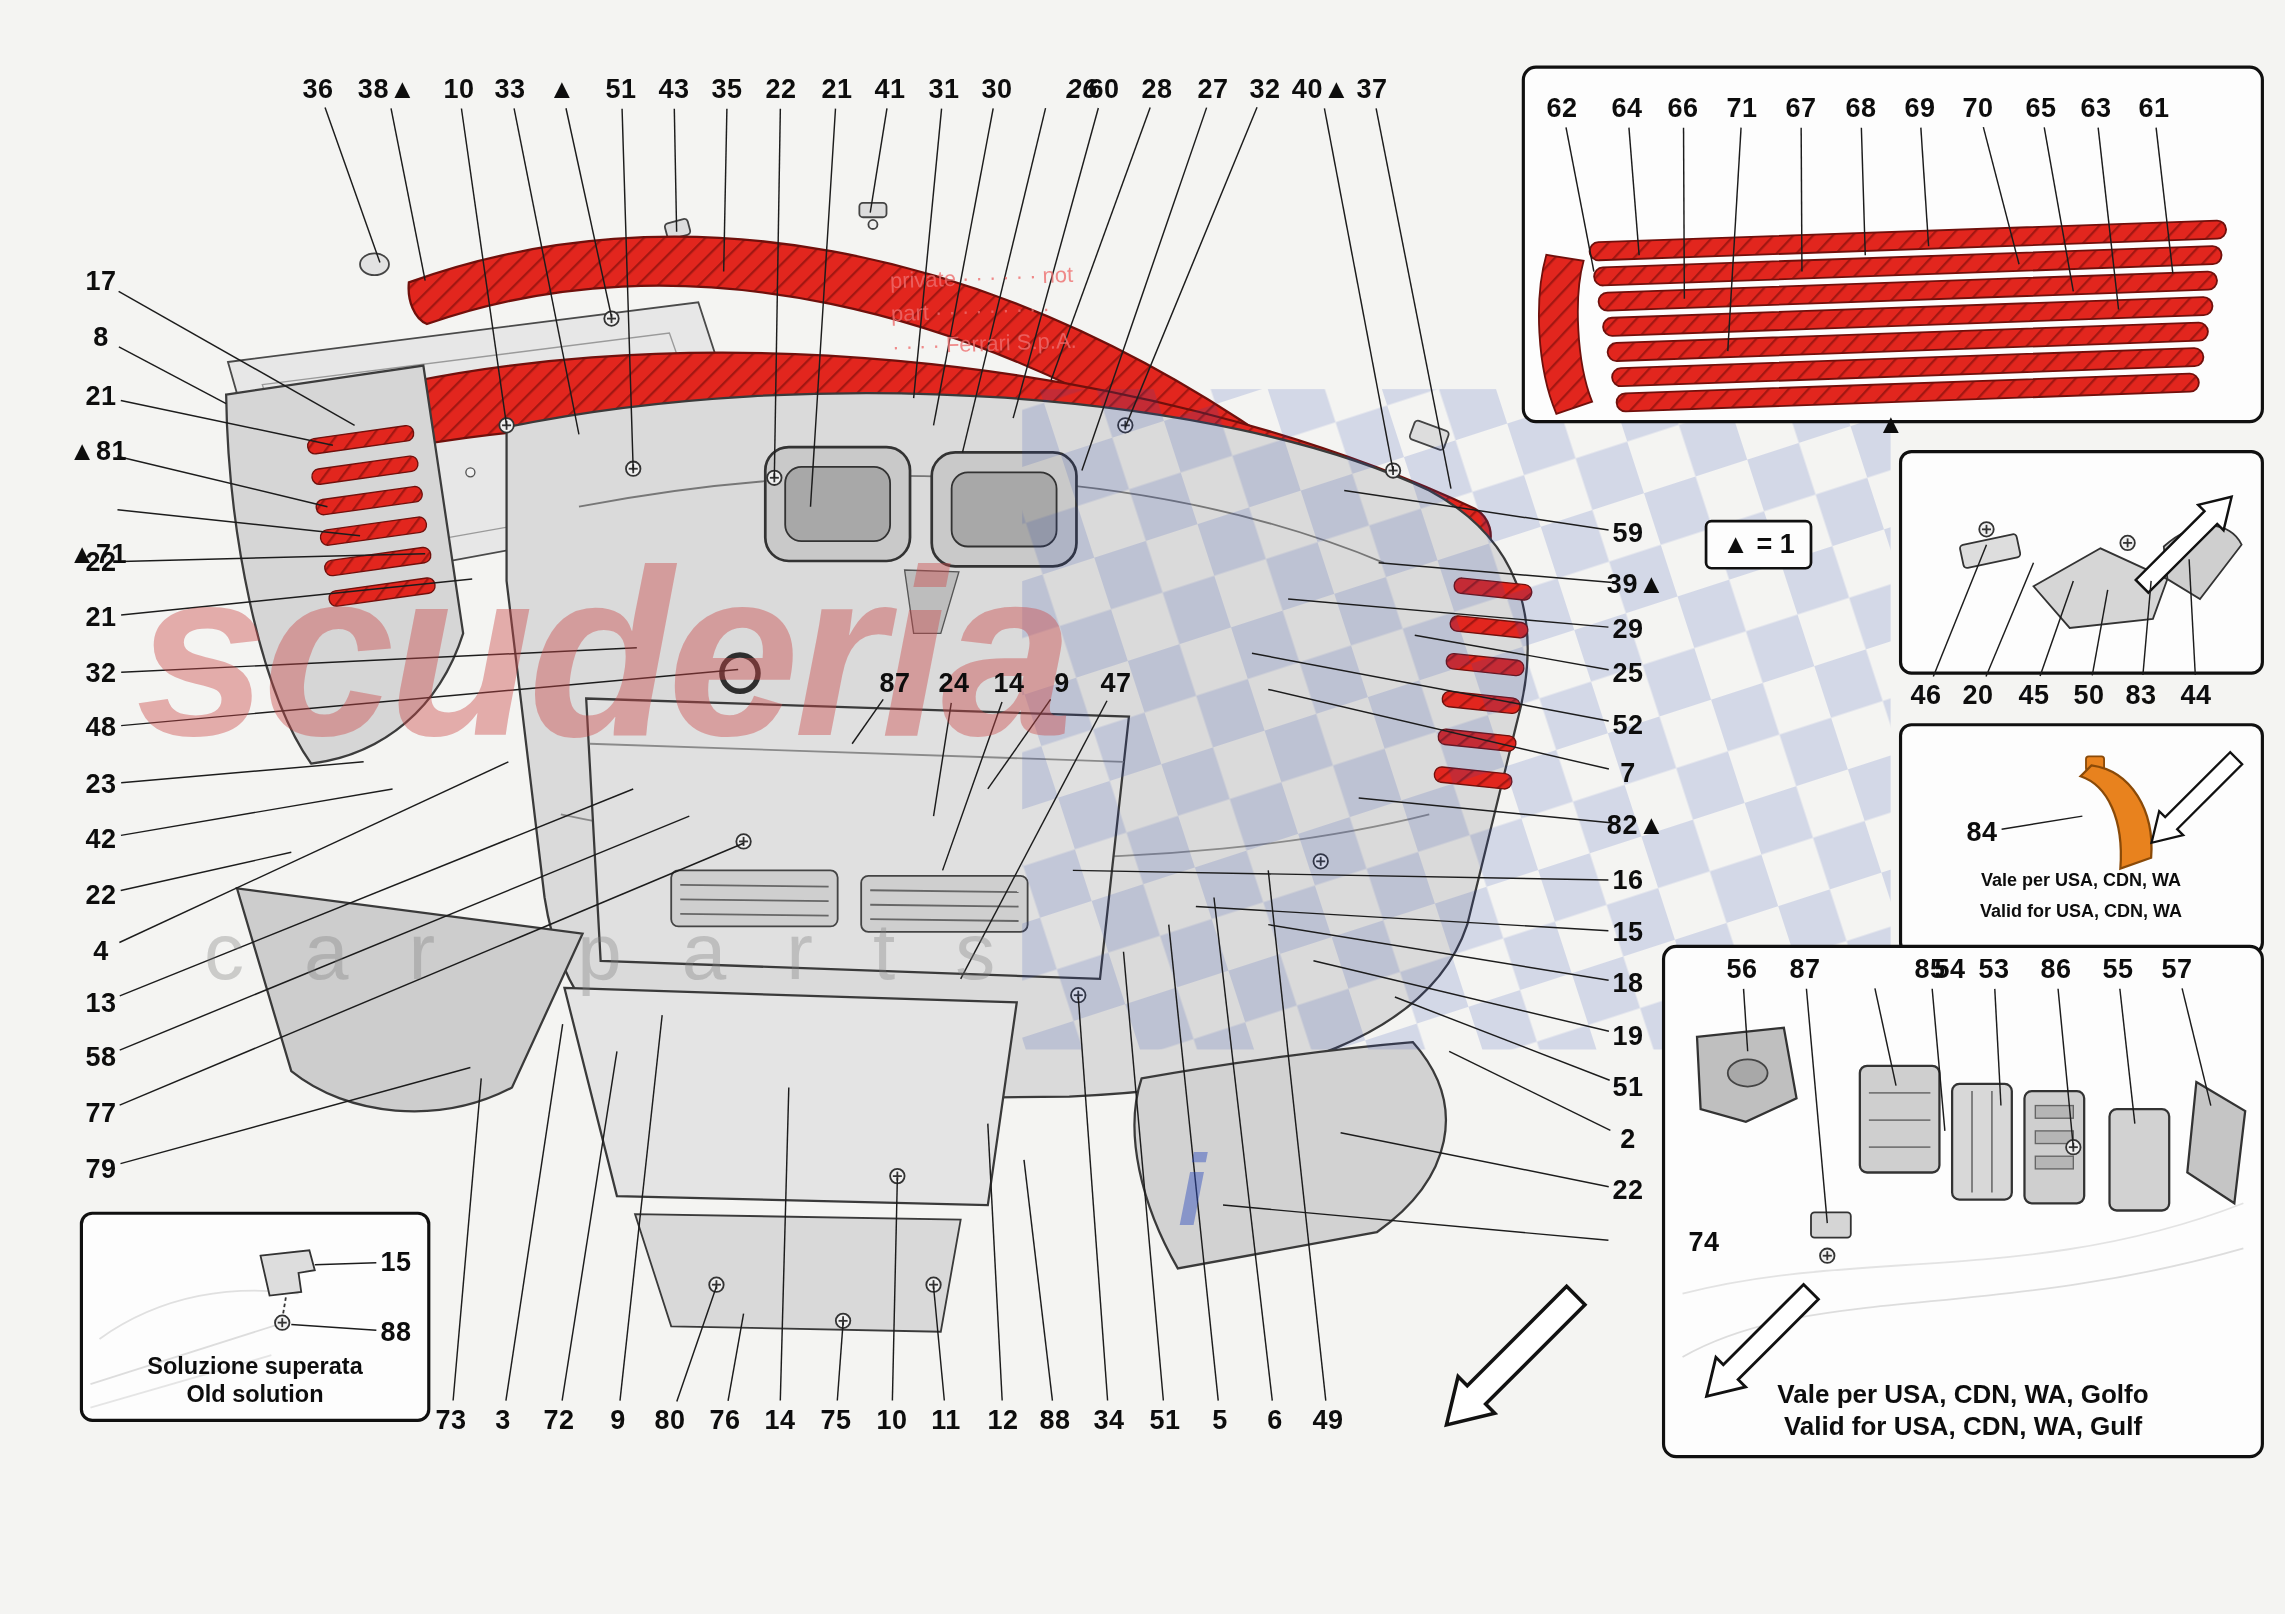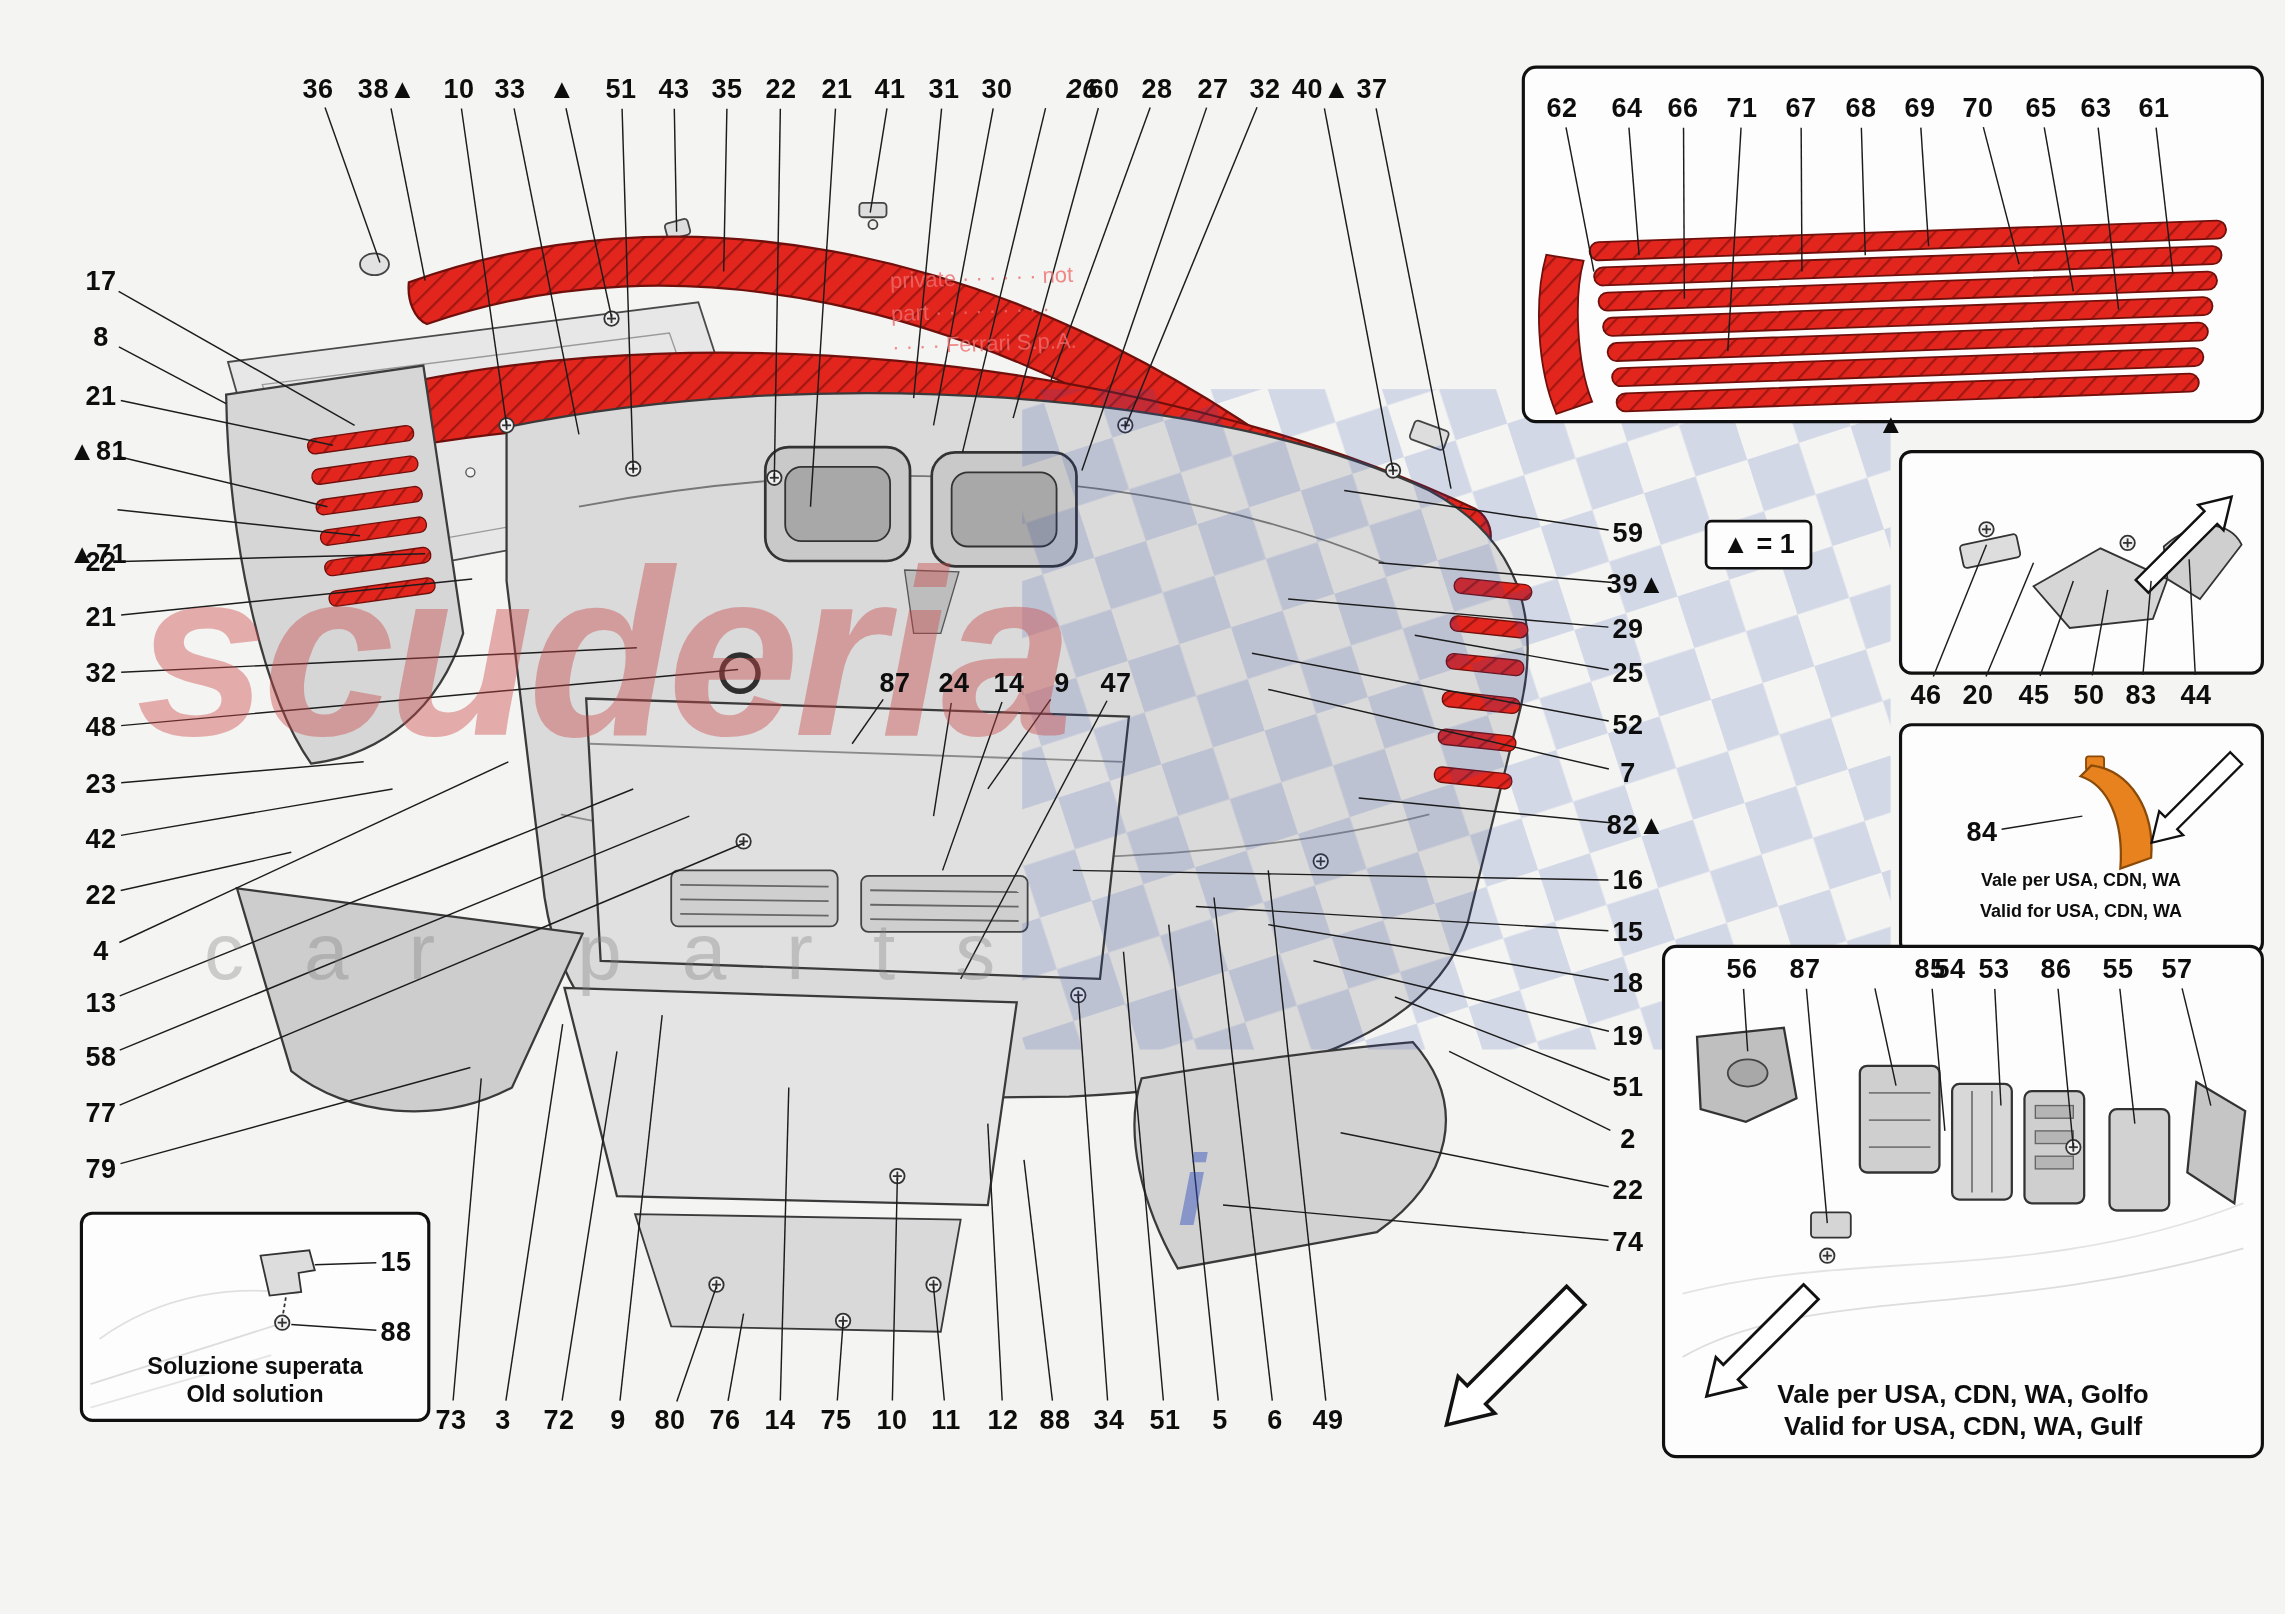--- a/index.html
+++ b/index.html
@@ -400,21 +400,21 @@
     <div class="callout" style="left: 1628px; top: 725px;">52</div>
     <div class="callout" style="left: 1628px; top: 773px;">7</div>
     <div class="callout" style="left: 1636px; top: 825px;">82▲</div>
     <div class="callout" style="left: 1628px; top: 880px;">16</div>
     <div class="callout" style="left: 1628px; top: 932px;">15</div>
     <div class="callout" style="left: 1628px; top: 983px;">18</div>
     <div class="callout" style="left: 1628px; top: 1036px;">19</div>
     <div class="callout" style="left: 1628px; top: 1087px;">51</div>
     <div class="callout" style="left: 1628px; top: 1139px;">2</div>
     <div class="callout" style="left: 1628px; top: 1190px;">22</div>
-    <div class="callout" style="left: 1628px; top: 1242px;">74</div>
+    <div class="callout" style="left: 1704px; top: 1242px;">74</div>
     <div class="callout" style="left: 895px; top: 683px;">87</div>
     <div class="callout" style="left: 954px; top: 683px;">24</div>
     <div class="callout" style="left: 1009px; top: 683px;">14</div>
     <div class="callout" style="left: 1062px; top: 683px;">9</div>
     <div class="callout" style="left: 1116px; top: 683px;">47</div>
     <div class="callout" style="left: 451px; top: 1420px;">73</div>
     <div class="callout" style="left: 503px; top: 1420px;">3</div>
     <div class="callout" style="left: 559px; top: 1420px;">72</div>
     <div class="callout" style="left: 618px; top: 1420px;">9</div>
     <div class="callout" style="left: 670px; top: 1420px;">80</div>

